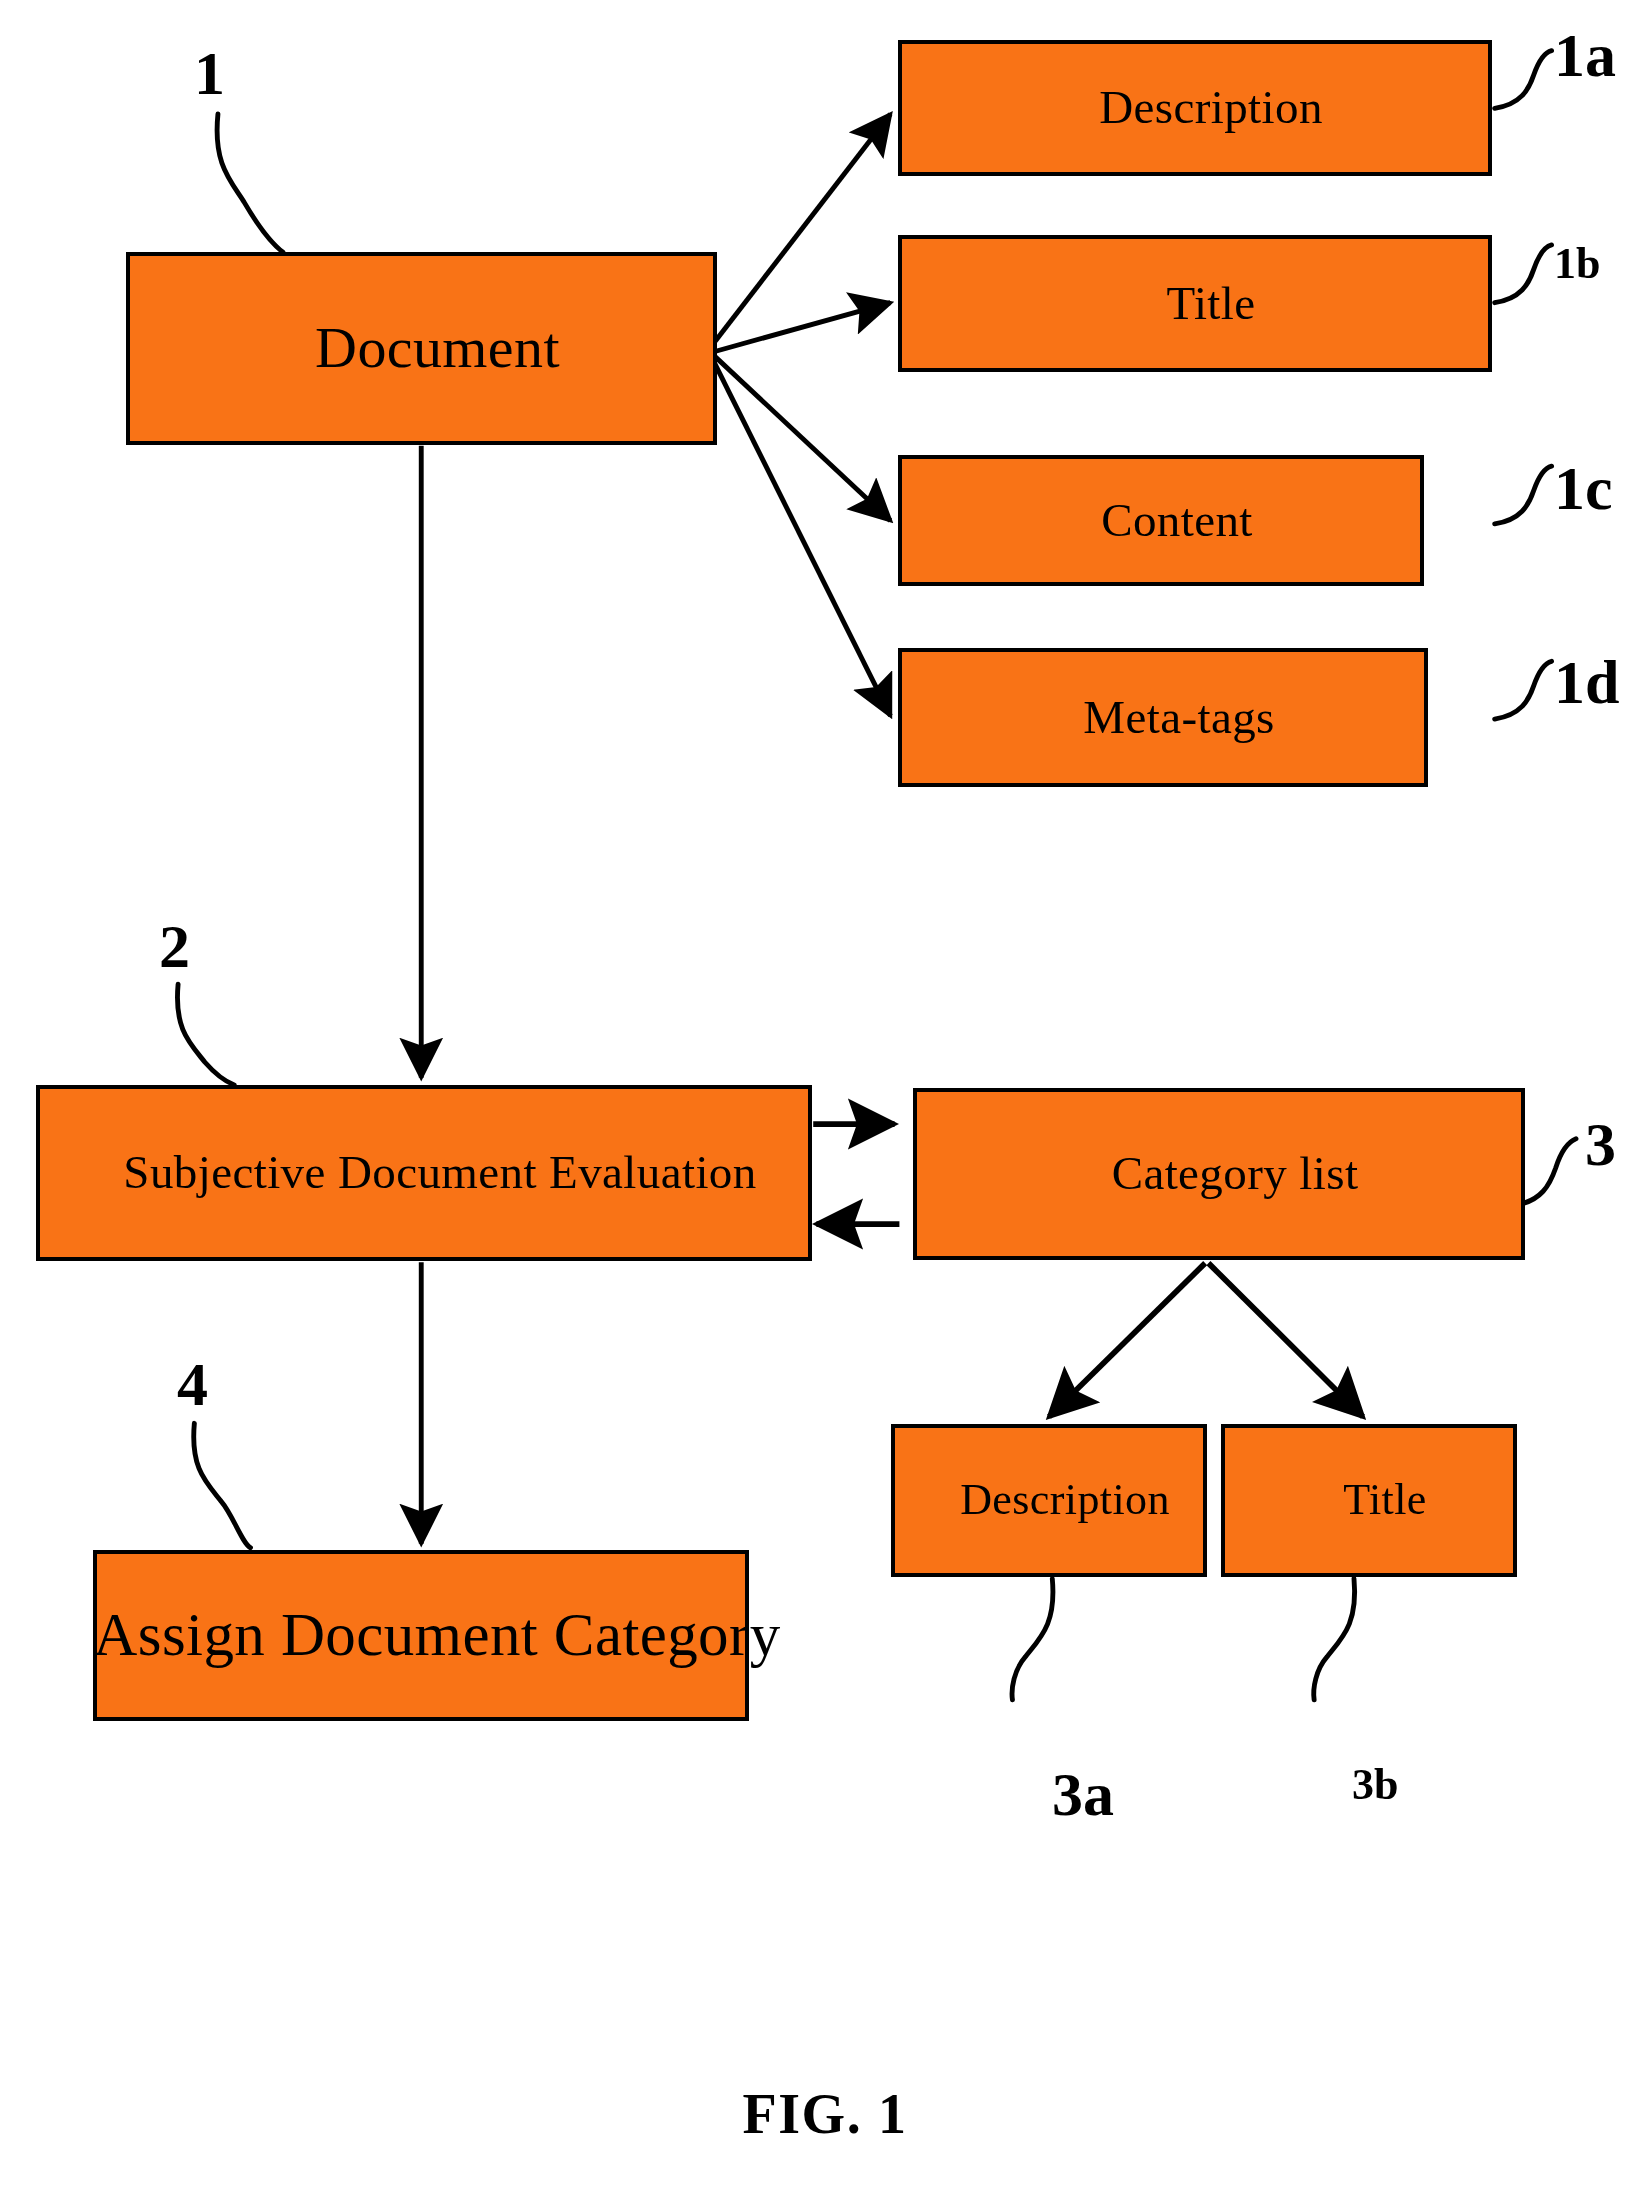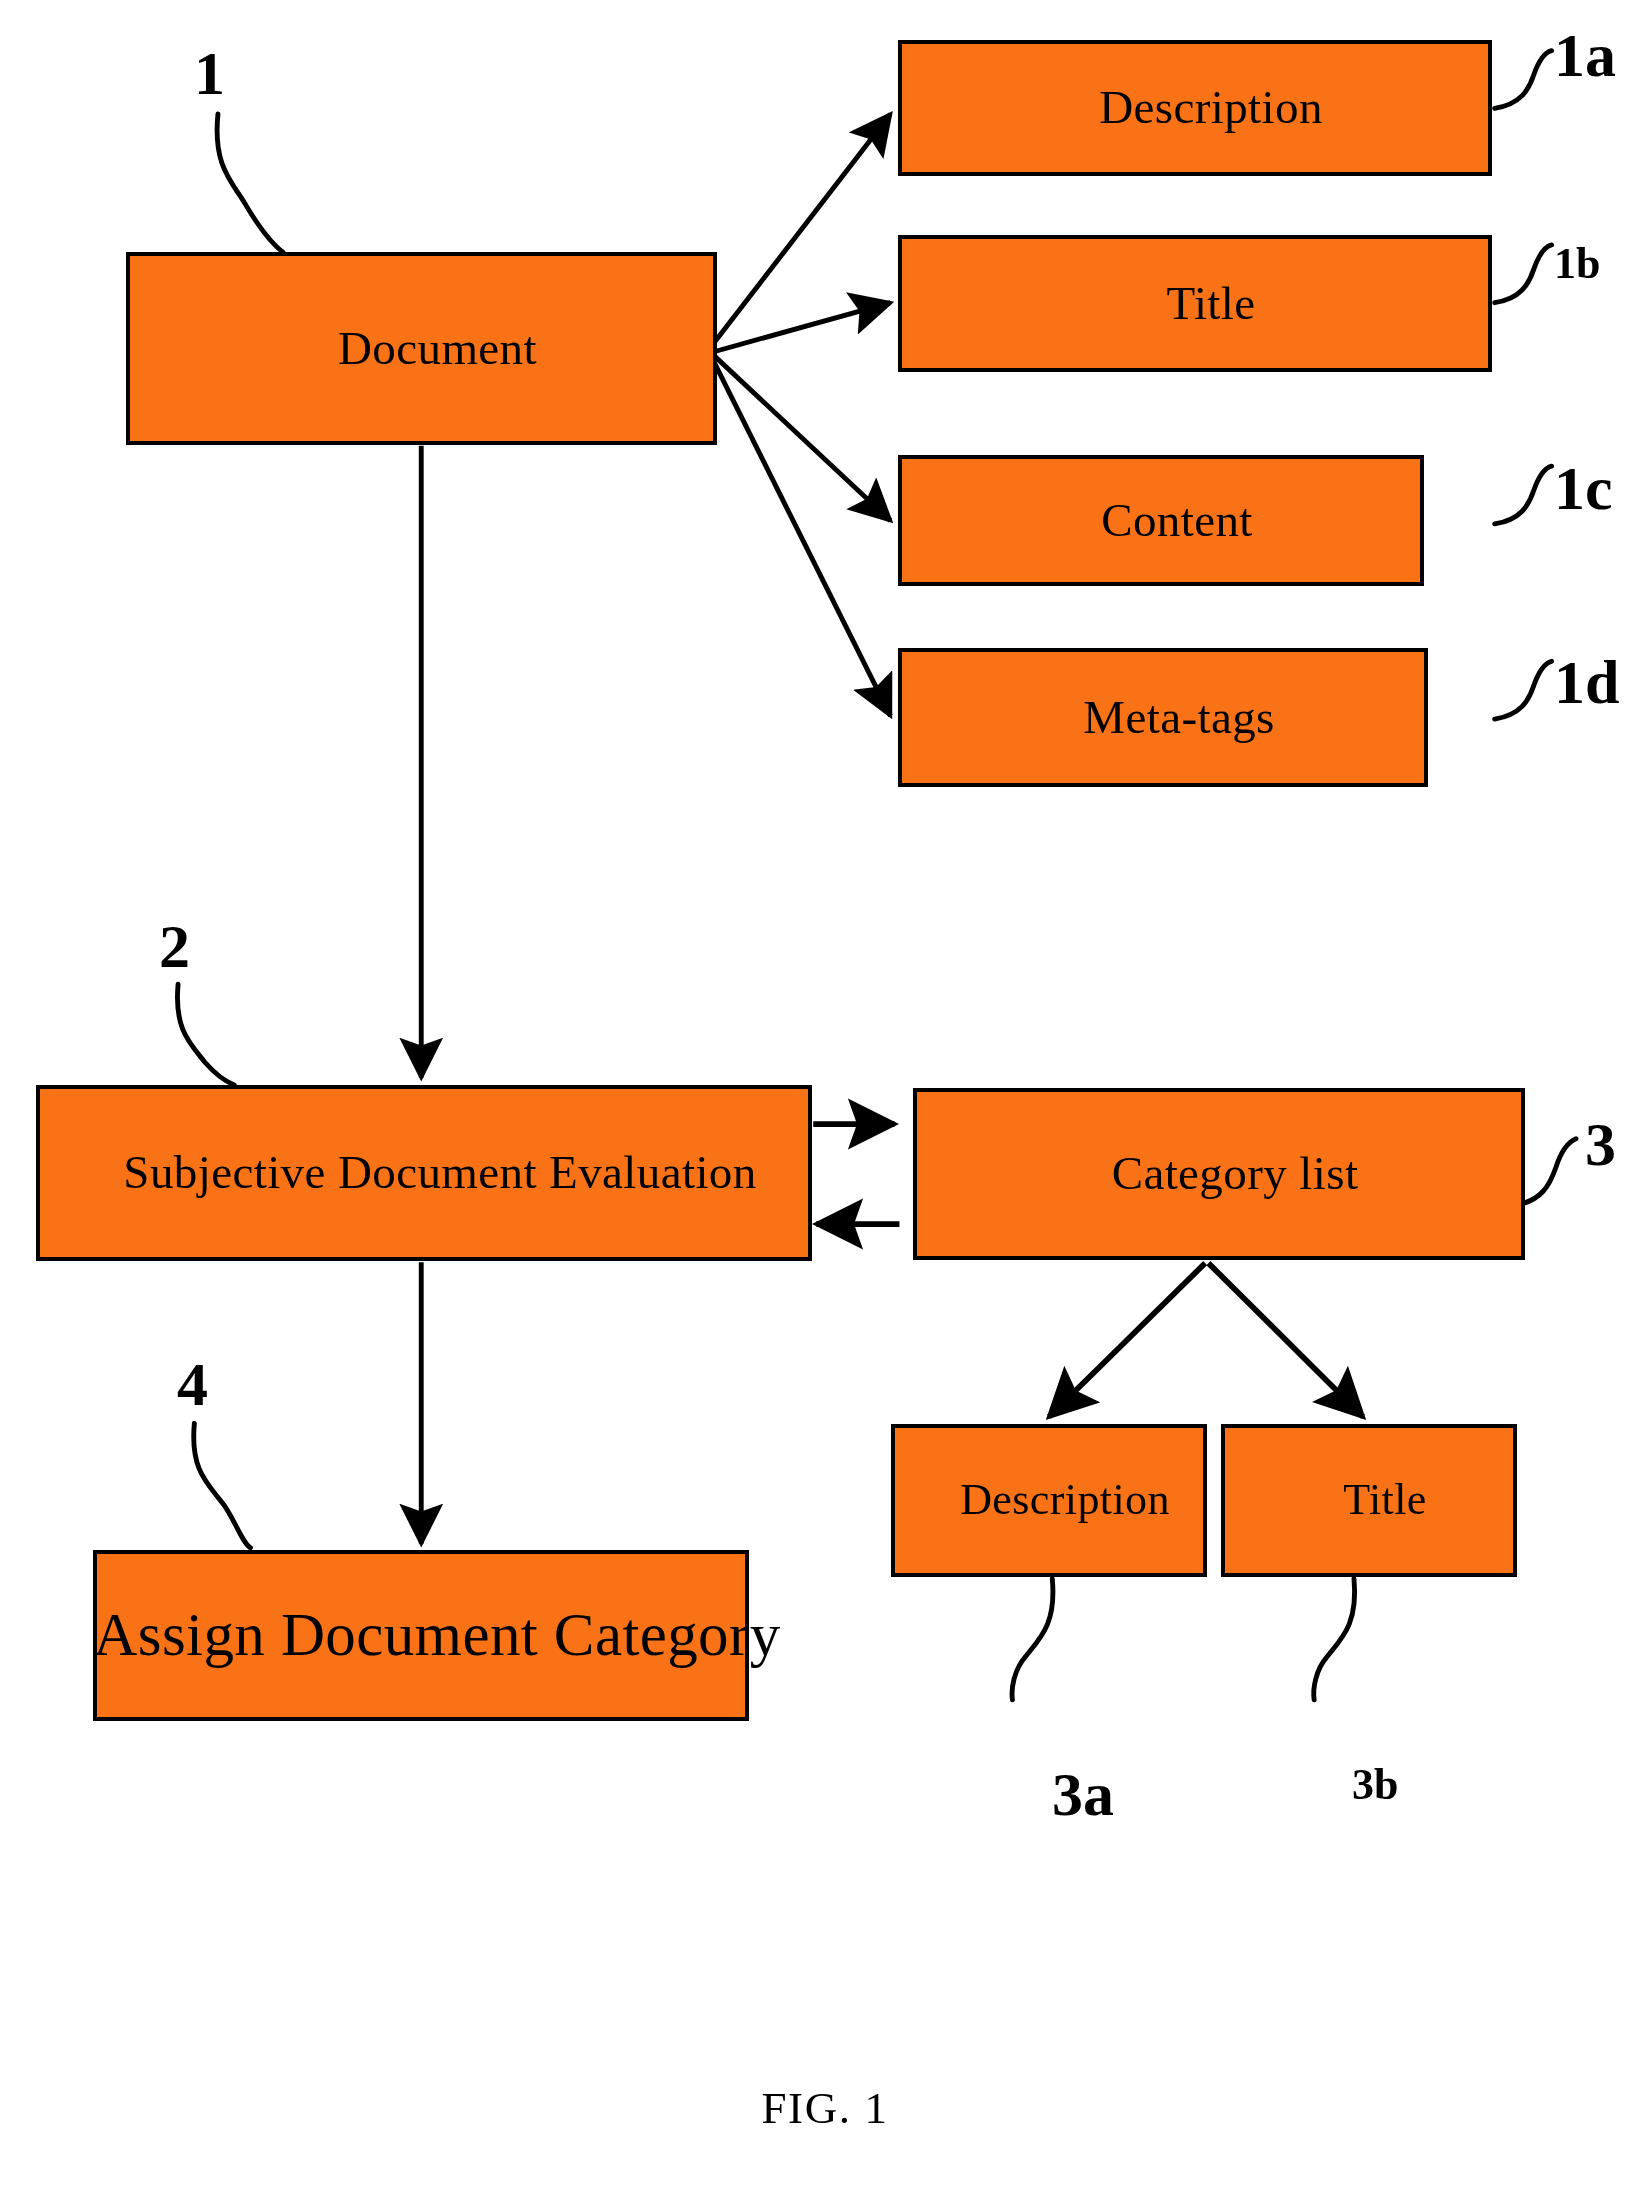--- a/index.html
+++ b/index.html
@@ -58,22 +58,22 @@
     white-space: nowrap;
   }
   
   #fig-caption {
     position: absolute;
     left: 0;
     top: 2082px;
     width: 1650px;
     text-align: center;
     font-family: "Liberation Serif", "DejaVu Serif", serif;
-    font-weight: 400;
-    font-size: 45px;
+    font-weight: 700;
+    font-size: 56px;
     letter-spacing: 1.6px;
     color: #000000;
     z-index: 4;
   }
 </style>
 </head>
 <body>
 
 <div id="sheet">
 
@@ -111,21 +111,21 @@
       <path d="M 1838 884 C 1870 879, 1880 861, 1886 843 C 1893 823, 1900 815, 1908 813"></path>
       <path d="M 219 1210 C 214 1265, 233 1282, 252 1306 C 266 1322, 278 1330, 288 1334"></path>
       <path d="M 1862 1482 C 1896 1477, 1906 1456, 1913 1436 C 1920 1414, 1928 1404, 1938 1400"></path>
       <path d="M 239 1750 C 234 1805, 253 1822, 272 1846 C 286 1862, 298 1898, 308 1903"></path>
       <path d="M 1294 1941 C 1299 1996, 1280 2013, 1261 2037 C 1247 2053, 1243 2076, 1245 2090"></path>
       <path d="M 1665 1941 C 1670 1996, 1651 2013, 1632 2037 C 1618 2053, 1614 2076, 1616 2090"></path>
     </g>
   </svg>
 
   <div class="node" style="left:126px; top:252px; width:591px; height:193px;">
-    <span class="node-label" style="font-size:47px;">Document</span>
+    <span class="node-label" style="font-size:58px;">Document</span>
   </div>
 
   <div class="node" style="left:898px; top:40px; width:594px; height:136px;">
     <span class="node-label" style="font-size:47px;">Description</span>
   </div>
 
   <div class="node" style="left:898px; top:235px; width:594px; height:137px;">
     <span class="node-label" style="font-size:47px;">Title</span>
   </div>
 

